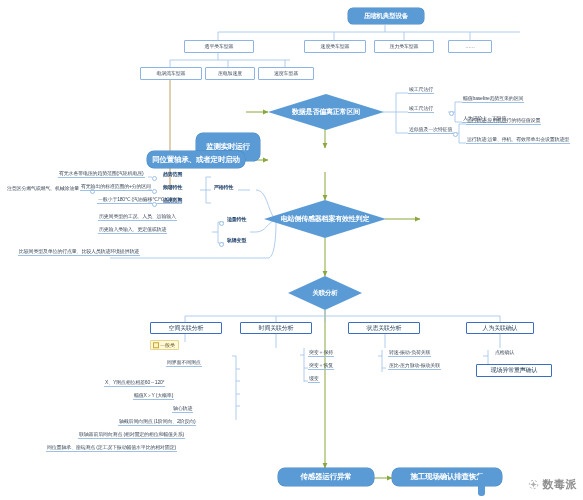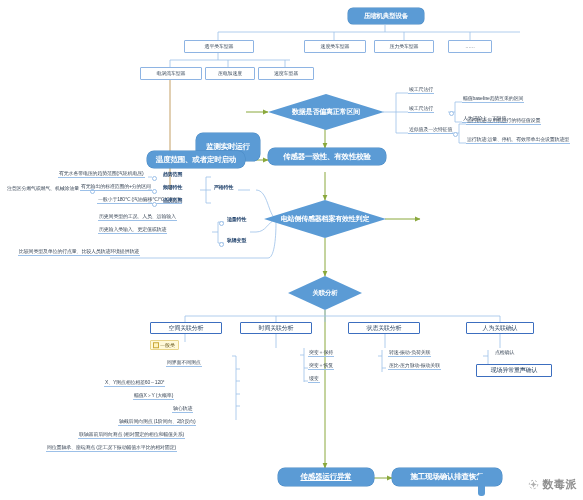--- a/index.html
+++ b/index.html
@@ -263,36 +263,35 @@
   <div class="node obox" style="left:205px;top:67px;width:50px;height:13px;">压电加速度</div>
   <div class="node obox" style="left:258px;top:67px;width:56px;height:13px;">速度车型器</div>
 
   <div class="diamond" style="left:268px;top:94px;width:116px;height:36px;">
     <div class="dshape"></div>
     <div class="dlabel">数据是否偏离正常区间</div>
   </div>
 
   <div class="node bar" style="left:196px;top:103px;width:64px;height:28px;margin-top:30px;">监测实时运行</div>
 
-  <div class="node bar" style="left:268px;top:148px;width:118px;height:17px;">传感器一致性、有效性校验</div>
-
-  <div class="node bar" style="left:147px;top:151px;width:98px;height:17px;">温度范围、或者定时启动</div>
+
+  <div class="node bar" style="left:147px;top:151px;width:98px;height:17px;">同位置轴承、或者定时启动</div>
 
   <div class="diamond" style="left:264px;top:200px;width:122px;height:38px;">
     <div class="dshape"></div>
     <div class="dlabel">电站侧传感器档案有效性判定</div>
   </div>
 
 
   <div class="diamond small" style="left:288px;top:276px;width:74px;height:34px;">
     <div class="dshape"></div>
     <div class="dlabel">关联分析</div>
   </div>
 
-  <div class="node bar" style="left:278px;top:468px;width:96px;height:18px;text-decoration:underline;">传感器运行异常</div>
+  <div class="node bar" style="left:278px;top:468px;width:96px;height:18px;">传感器运行异常</div>
 
   <div class="node bar" style="left:392px;top:468px;width:110px;height:18px;">施工现场确认排查恢复</div>
 
   <div class="leaf" style="left:408px;top:87px;">竣工尺法行</div>
   <div class="leaf" style="left:408px;top:106px;">竣工尺法行</div>
   <div class="leaf" style="left:408px;top:127px;">近似值及一次特征值</div>
   <div class="dot" style="left:449px;top:110.5px;"></div>
   <div class="dot" style="left:453px;top:131.5px;"></div>
 
   <div class="leaf" style="left:462px;top:96px;">幅值baseline趋势互采的区间</div>

